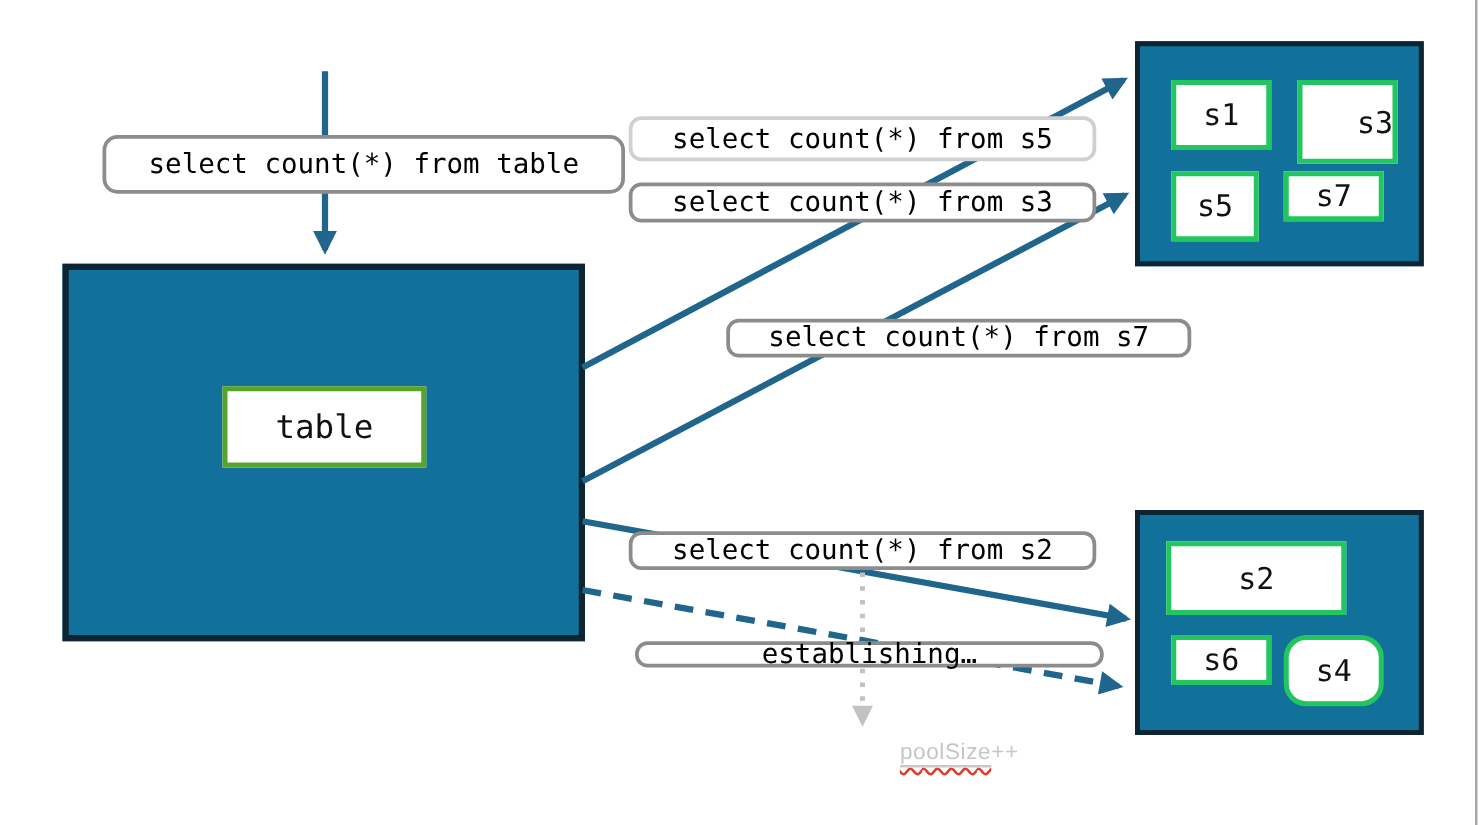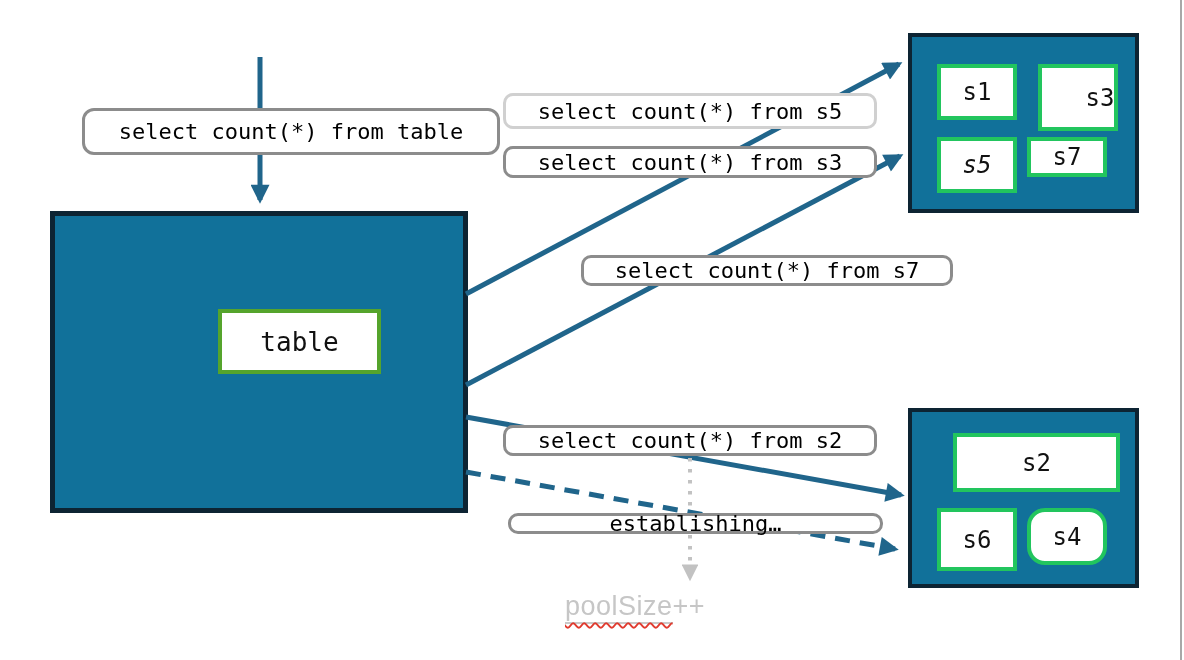--- a/index.html
+++ b/index.html
@@ -31,68 +31,68 @@
   
   .qlabel{
     position:absolute;background:#ffffff;border:3px solid #8c8c8c;border-radius:10px;
     box-sizing:border-box;display:flex;align-items:center;justify-content:center;
     font-size:22px;color:#000;z-index:3;white-space:nowrap;
   }
   .qlabel.faded{border-color:#d0d0d0;z-index:3;}
   .qlabel.over{z-index:4;margin-top:22px;}
   
   .pool-note{
-    position:absolute;z-index:3;text-align:left;
+    position:absolute;z-index:3;text-align:right;
     font-family:"Liberation Sans","DejaVu Sans",sans-serif;
-    font-size:27px;color:#c6c6c6;letter-spacing:0.5px;
+    font-size:18px;color:#c6c6c6;letter-spacing:0.5px;
   }
   .pool-word{
     border-bottom:2px solid #c9c9c9;
     text-decoration-line:underline;
     text-decoration-style:wavy;
     text-decoration-color:#e03a2e;
     text-decoration-thickness:2px;
     text-underline-offset:7px;
     padding-bottom:1px;
   }
   .slide-edge{position:absolute;top:0;width:2px;height:660px;background:#a8a8a8;z-index:0;}
 </style>
 </head>
 <body>
 
 <div class="canvas">
 
   <div class="slide-edge" style="left:1180px;"></div>
 
   <div class="node" style="left:50px;top:211px;width:418px;height:302px;">
-    <div class="node-label" style="left:123px;top:93px;width:163px;height:65px;margin-left:40px;">
+    <div class="node-label" style="left:123px;top:93px;width:163px;height:65px;">
       <span>table</span>
     </div>
   </div>
 
   <div class="group" style="left:908px;top:33px;width:231px;height:180px;">
     <div class="shard" style="left:25px;top:27px;width:80px;height:56px;">
       <span>s1</span>
     </div>
     <div class="shard" style="left:126px;top:27px;width:80px;height:67px;padding-left:44px;">
       <span>s3</span>
     </div>
-    <div class="shard" style="left:25px;top:100px;width:80px;height:56px;font-style:italic;">
+    <div class="shard" style="left:25px;top:100px;width:70px;height:56px;">
       <span>s5</span>
     </div>
     <div class="shard" style="left:115px;top:100px;width:80px;height:40px;">
       <span>s7</span>
     </div>
   </div>
 
   <div class="group" style="left:908px;top:408px;width:231px;height:180px;">
-    <div class="shard" style="left:41px;top:21px;width:167px;height:59px;">
+    <div class="shard" style="left:21px;top:21px;width:144px;height:59px;">
       <span>s2</span>
     </div>
-    <div class="shard" style="left:25px;top:96px;width:80px;height:63px;">
+    <div class="shard" style="left:25px;top:96px;width:80px;height:40px;">
       <span>s6</span>
     </div>
     <div class="shard" style="left:115px;top:96px;width:80px;height:57px;border-radius:18px;">
       <span>s4</span>
     </div>
   </div>
 
   <svg class="arrows" width="1184" height="660" viewBox="0 0 1184 660">
     <defs>
       <marker id="ah-teal" viewBox="0 0 10 10" markerWidth="4.4" markerHeight="3.8" refX="8" refY="5" orient="auto" markerUnits="strokeWidth">

